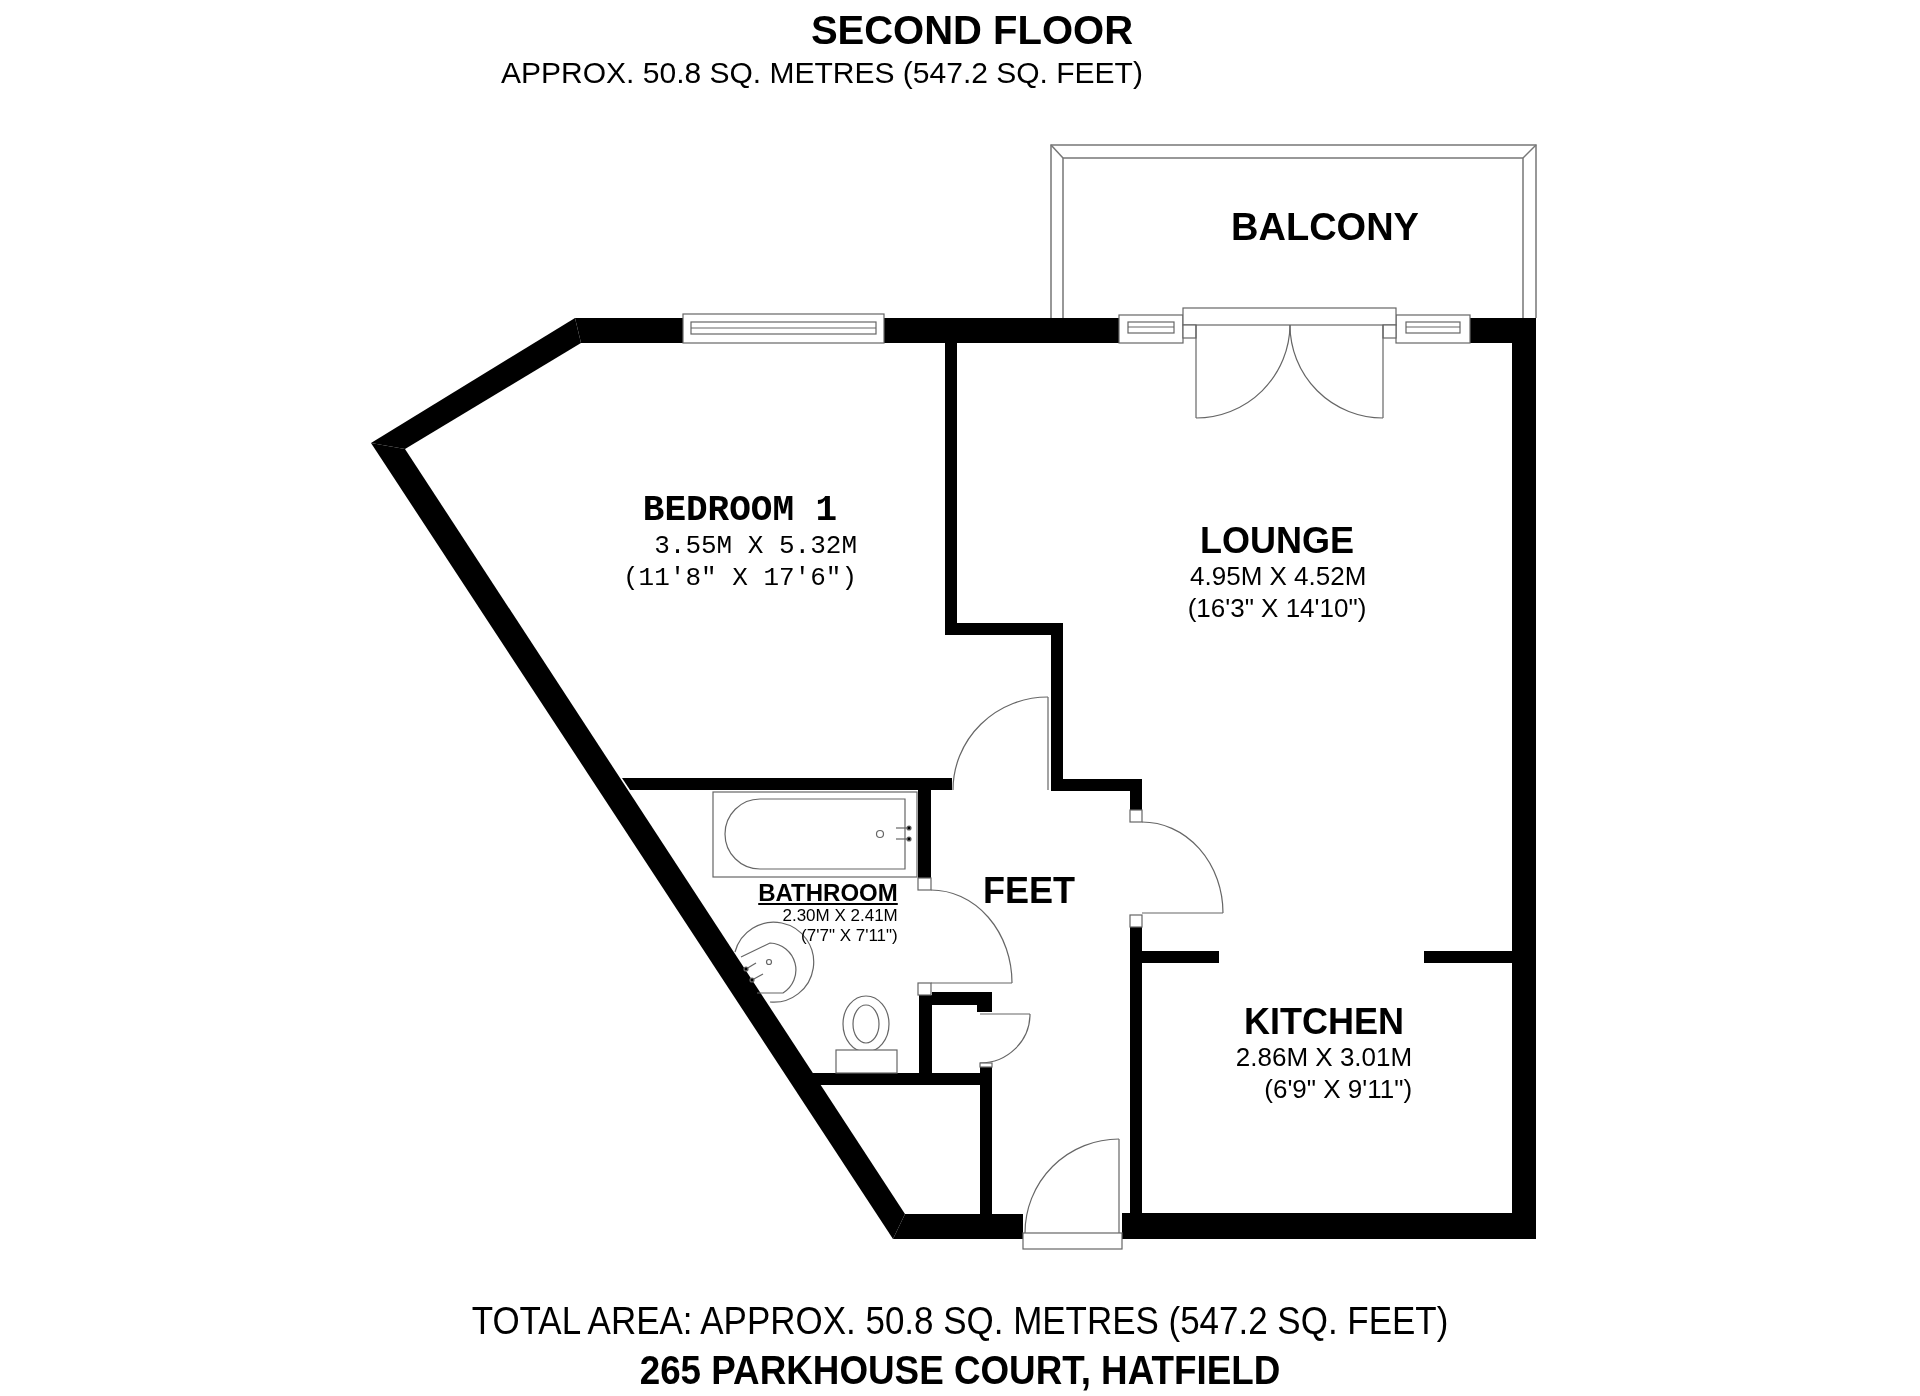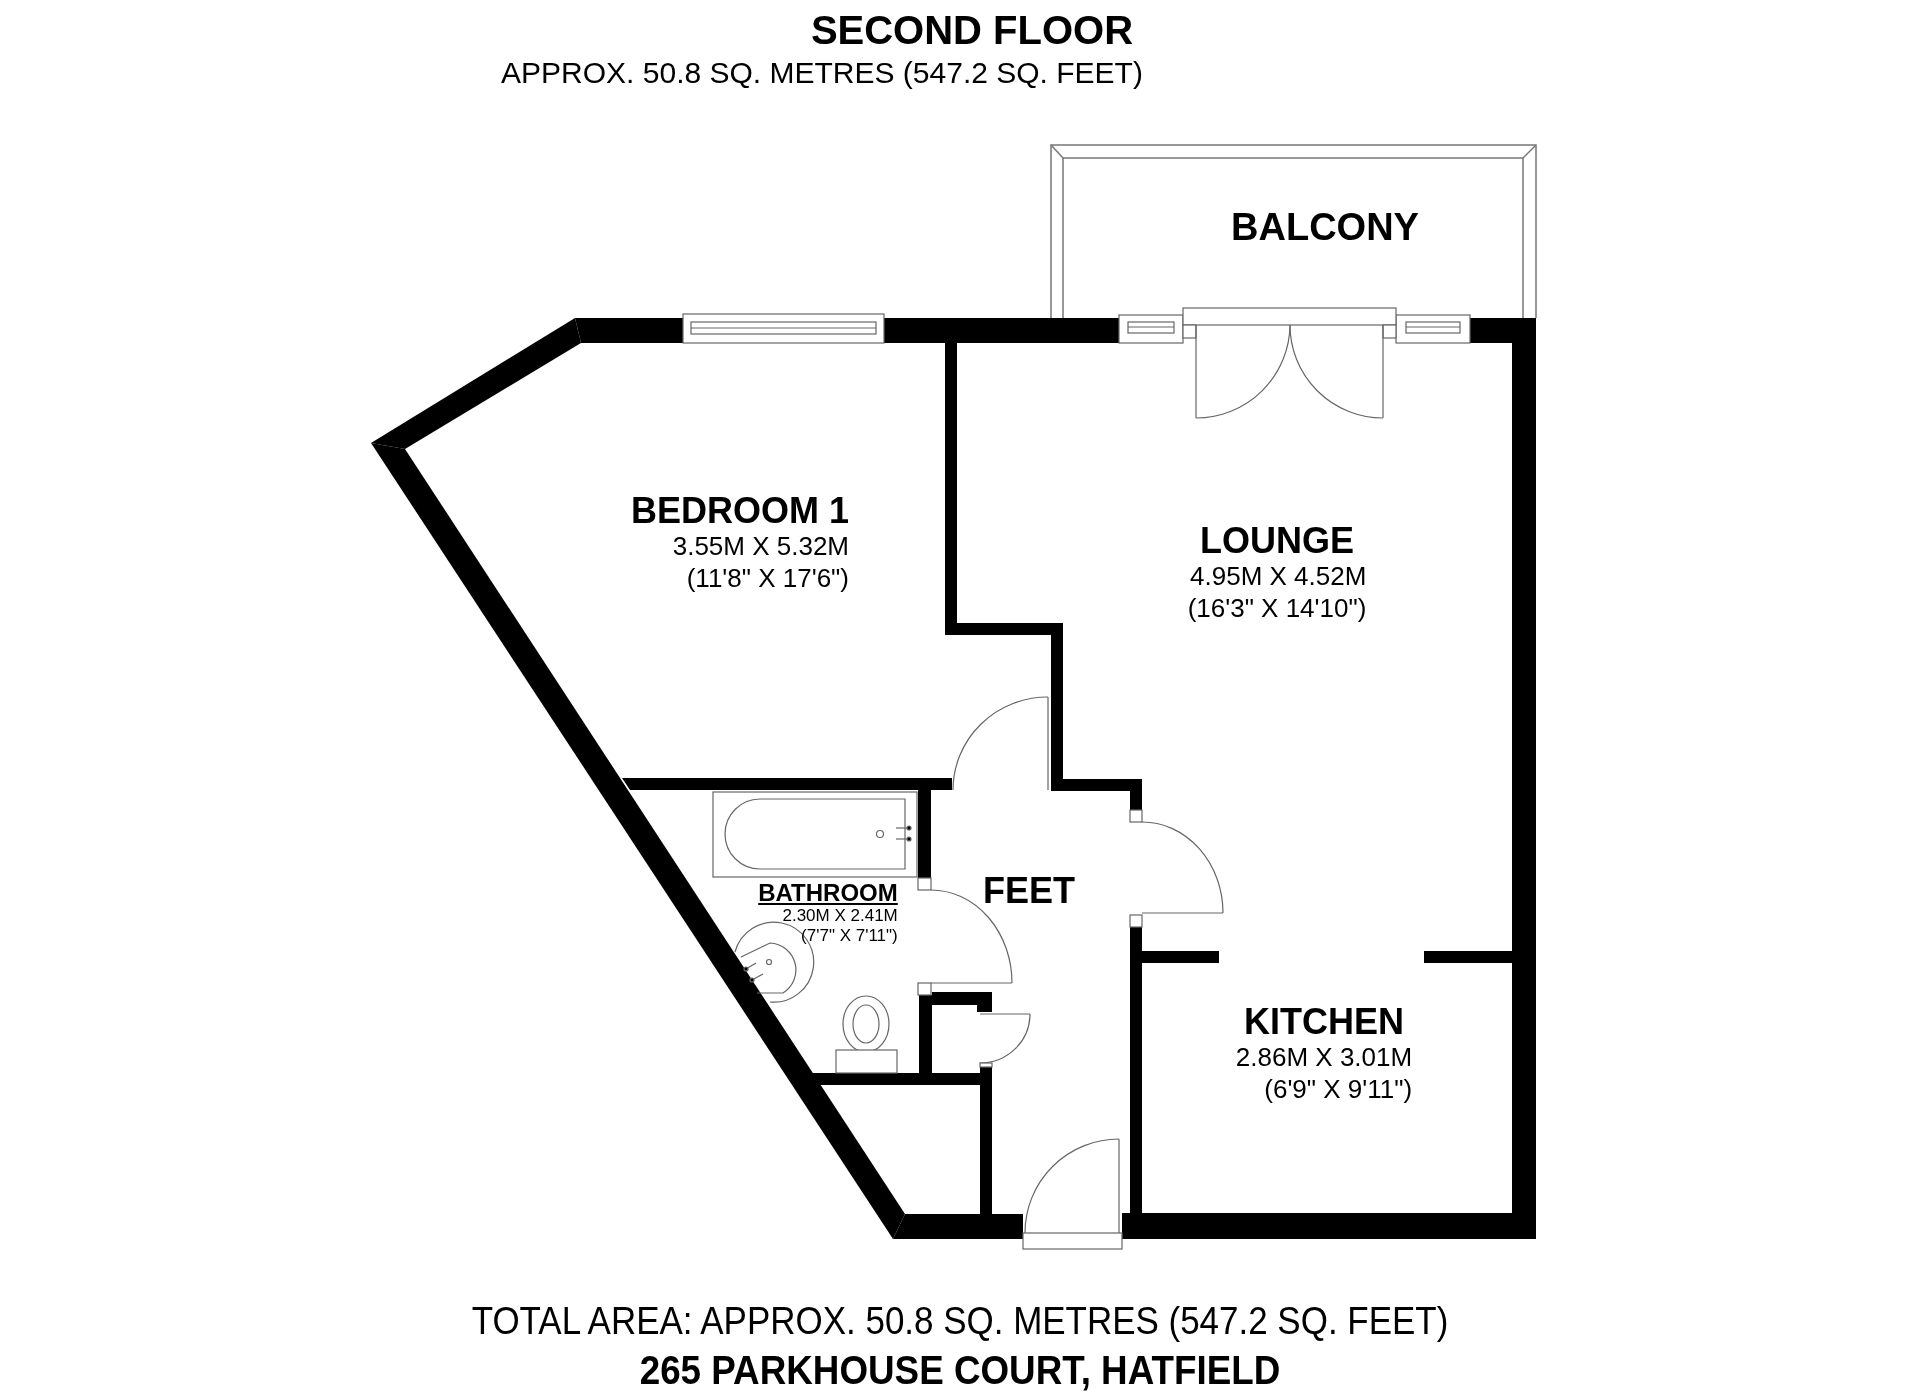--- a/index.html
+++ b/index.html
@@ -160,21 +160,21 @@
       <ellipse cx="866" cy="1024" rx="13" ry="19"></ellipse>
       <rect x="836" y="1050" width="61" height="23" fill="#fff"></rect>
     </g>
   </g>
 </svg>
 
 <div class="room big" style="left:1297px; top:208px;margin-left:28px;">
   <div class="name">BALCONY</div>
 </div>
 
-<div class="room" style="left:740px; top:492px;">
+<div class="room" style="left:740px; top:492px;font-family:Liberation Mono, monospace;">
   <div class="name">BEDROOM 1</div>
   <div class="dim">3.55M X 5.32M</div>
   <div class="dim">(11'8" X 17'6")</div>
 </div>
 
 <div class="room" style="left:1277px; top:522px;">
   <div class="name">LOUNGE</div>
   <div class="dim">4.95M X 4.52M</div>
   <div class="dim">(16'3" X 14'10")</div>
 </div>

